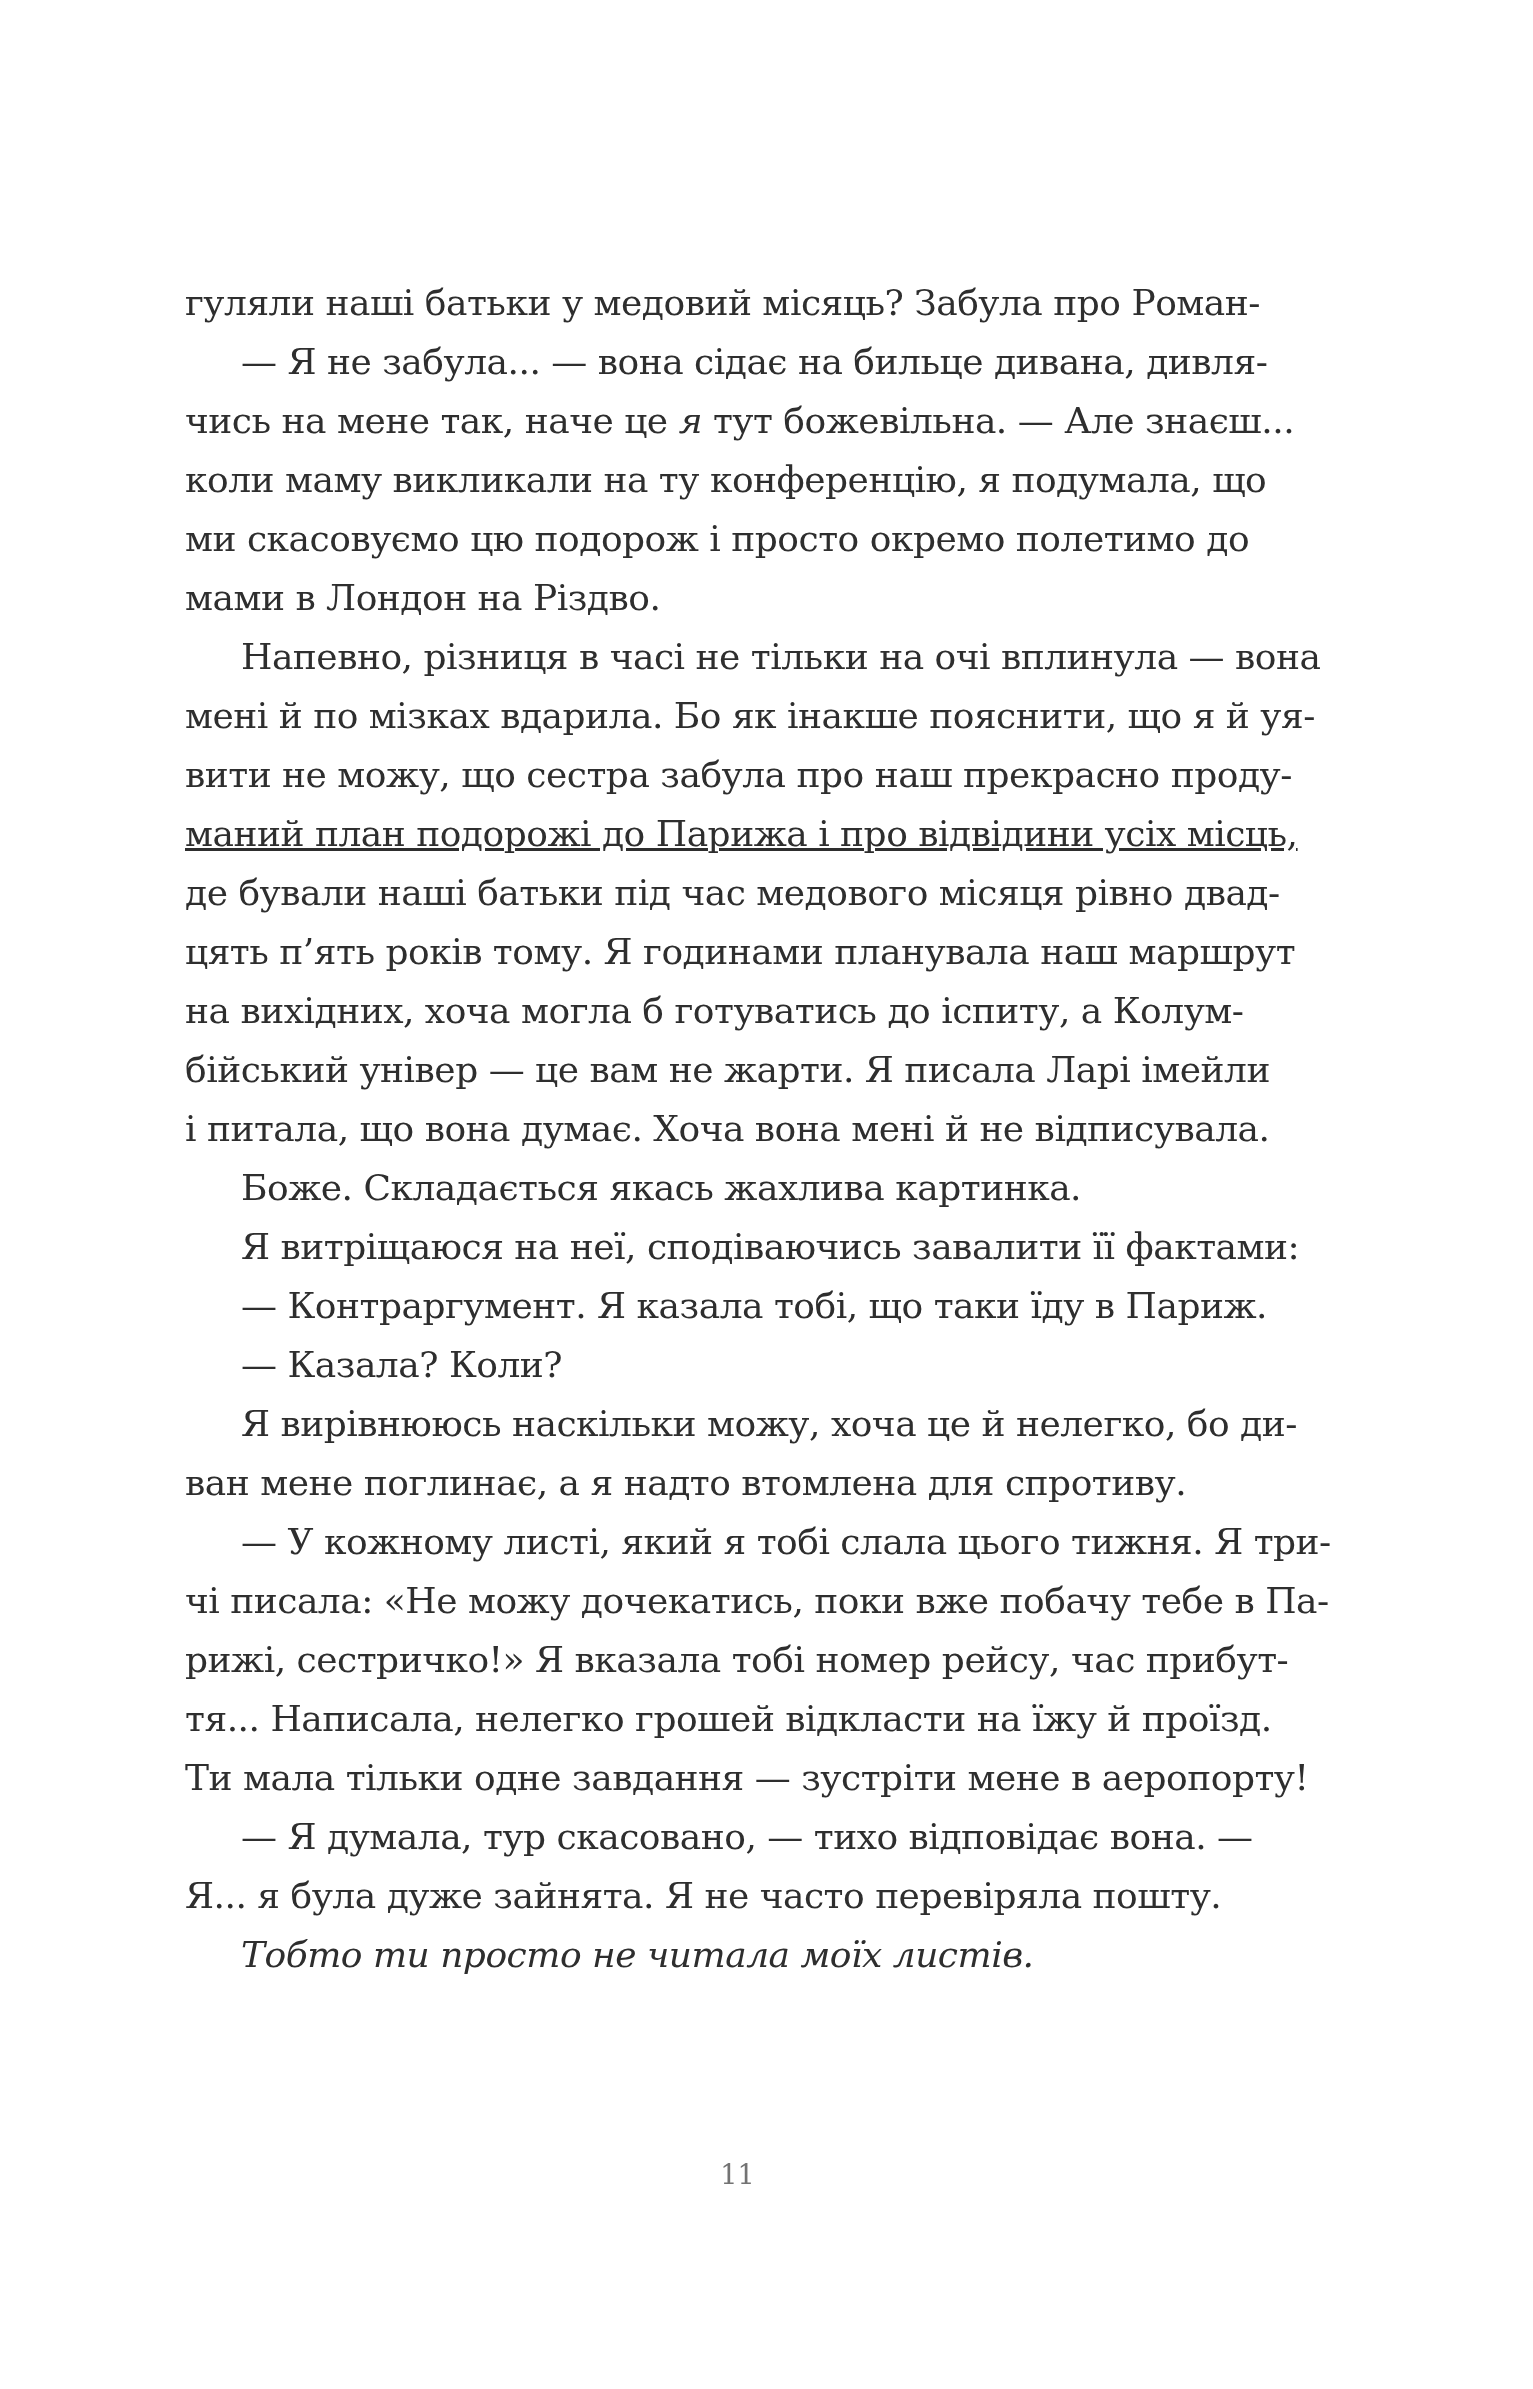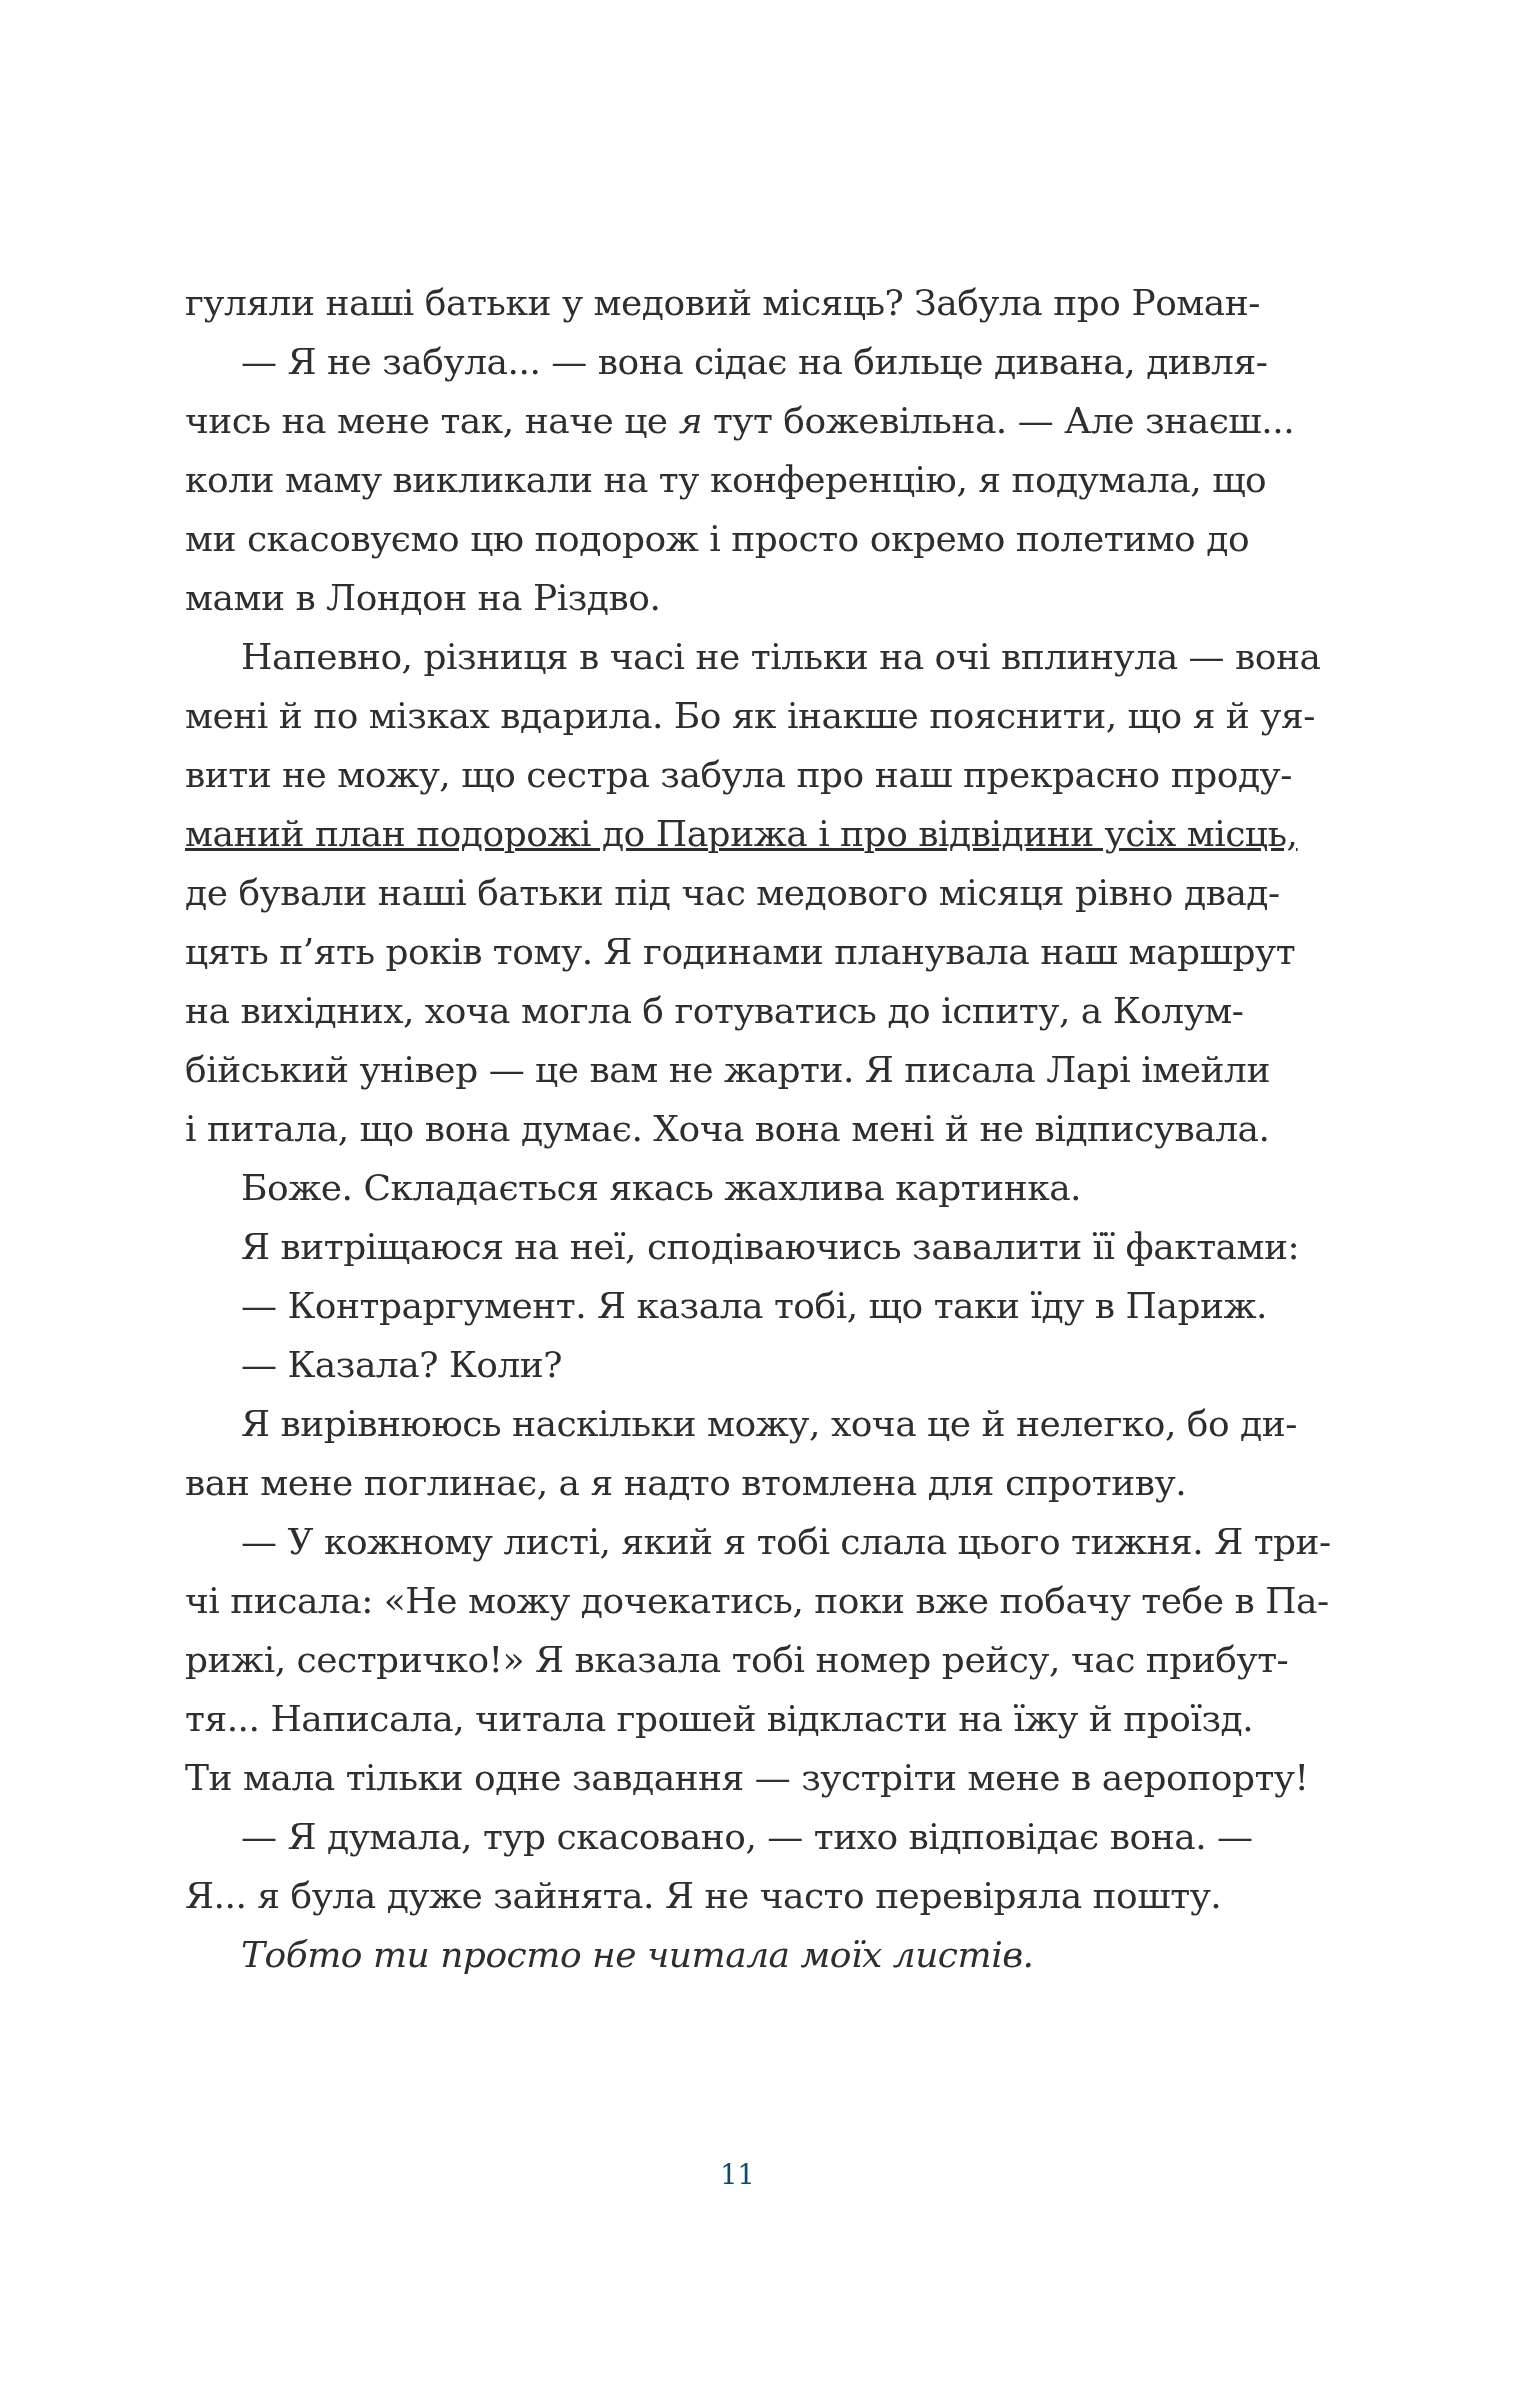--- a/index.html
+++ b/index.html
@@ -49,21 +49,21 @@
     font-style: italic;
   }
   .page-number {
     position: absolute;
     left: 0;
     width: 1475px;
     top: 2159px;
     text-align: center;
     font-family: "DejaVu Serif", "Liberation Serif", serif;
     font-size: 27px;
-    color: #0c4a6e;
+    color: #737373;
   }
 </style>
 </head>
 <body>
 
 <div class="page">
   <div class="text-block">
     <div class="line" style="white-space: nowrap; word-spacing: 0px; text-align-last: left;"><span>гуляли наші батьки у медовий місяць? Забула про Роман-</span></div>
     <div class="line indent" style="white-space: nowrap; word-spacing: 0px; text-align-last: left;"><span>— Я не забула... — вона сідає на бильце дивана, дивля-</span></div>
     <div class="line" style="transform: scaleX(1); text-align-last: left;"><span>чись на мене так, наче це </span><span class="seg-it">я</span><span> тут божевільна. — Але знаєш...</span></div>
@@ -81,21 +81,21 @@
     <div class="line last"><span>і питала, що вона думає. Хоча вона мені й не відписувала.</span></div>
     <div class="line indent last"><span>Боже. Складається якась жахлива картинка.</span></div>
     <div class="line indent last"><span>Я витріщаюся на неї, сподіваючись завалити її фактами:</span></div>
     <div class="line indent last"><span>— Контраргумент. Я казала тобі, що таки їду в Париж.</span></div>
     <div class="line indent last"><span>— Казала? Коли?</span></div>
     <div class="line indent" style="white-space: nowrap; word-spacing: 0px; text-align-last: left;"><span>Я вирівнююсь наскільки можу, хоча це й нелегко, бо ди-</span></div>
     <div class="line last"><span>ван мене поглинає, а я надто втомлена для спротиву.</span></div>
     <div class="line indent" style="white-space: nowrap; word-spacing: 0px; text-align-last: left;"><span>— У кожному листі, який я тобі слала цього тижня. Я три-</span></div>
     <div class="line" style="white-space: nowrap; word-spacing: 0px; text-align-last: left;"><span>чі писала: «Не можу дочекатись, поки вже побачу тебе в Па-</span></div>
     <div class="line" style="white-space: nowrap; word-spacing: 0px; text-align-last: left;"><span>рижі, сестричко!» Я вказала тобі номер рейсу, час прибут-</span></div>
-    <div class="line" style="white-space: nowrap; word-spacing: 0px; text-align-last: left;"><span>тя... Написала, читала грошей відкласти на їжу й проїзд.</span></div>
+    <div class="line" style="white-space: nowrap; word-spacing: 0px; text-align-last: left;"><span>тя... Написала, нелегко грошей відкласти на їжу й проїзд.</span></div>
     <div class="line last"><span>Ти мала тільки одне завдання — зустріти мене в аеропорту!</span></div>
     <div class="line indent" style="white-space: nowrap; word-spacing: 0px; text-align-last: left;"><span>— Я думала, тур скасовано, — тихо відповідає вона. —</span></div>
     <div class="line last"><span>Я... я була дуже зайнята. Я не часто перевіряла пошту.</span></div>
     <div class="line indent last"><span class="seg-it">Тобто ти просто не читала моїх листів.</span></div>
   </div>
 
   <div class="page-number">11</div>
 </div>
 
 

